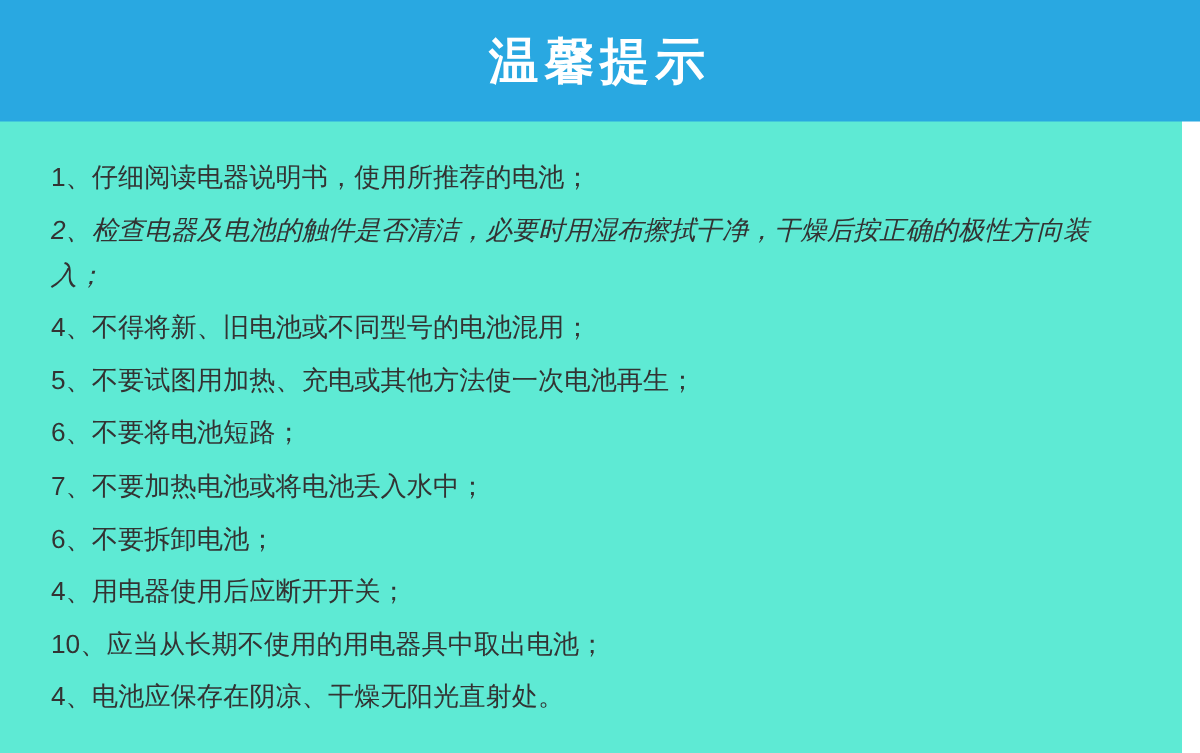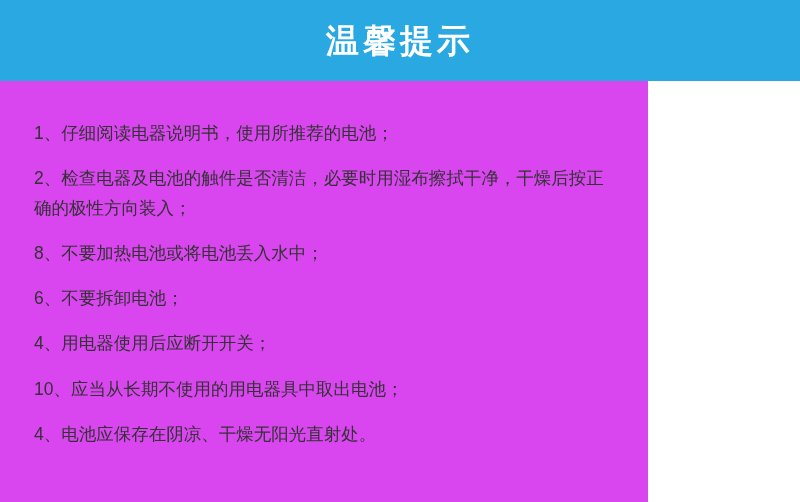--- a/index.html
+++ b/index.html
@@ -7,24 +7,24 @@
     padding: 0;
   }
   body {
     width: 800px;
     height: 502px;
     background: #ffffff;
     font-family: "Liberation Sans", sans-serif;
     overflow: hidden;
   }
   .page {
-    width: 648px;
+    width: 788px;
     height: 502px;
     position: relative;
-    background: #d946ef;
+    background: #5eead4;
   }
   .header-banner {
     width: 800px;
     height: 81px;
     background: #29a8e1;
     display: flex;
     align-items: center;
     justify-content: center;
     box-sizing: border-box;
   }
@@ -37,41 +37,45 @@
     font-family: "Liberation Sans", sans-serif;
   }
   .content {
     padding: 22px 30px 0 34px;
     box-sizing: border-box;
   }
   .tip-item {
     color: #333333;
     font-size: 17.5px;
     line-height: 1.72;
-    margin: 15px 0 5px 0;
+    margin: 0 0 5px 0;
     text-align: left;
     word-break: break-all;
     font-family: "Liberation Sans", sans-serif;
   }
   .tip-item.wrap-indent {
     padding-right: 0;
+    font-style: italic;
   }
 </style>
 </head>
 <body>
 
 <div class="page">
 
   <div class="header-banner">
     <div class="header-title">温馨提示</div>
   </div>
 
   <div class="content">
     <p class="tip-item">1、仔细阅读电器说明书，使用所推荐的电池；</p>
     <p class="tip-item wrap-indent">2、检查电器及电池的触件是否清洁，必要时用湿布擦拭干净，干燥后按正确的极性方向装入；</p>
-    <p class="tip-item">8、不要加热电池或将电池丢入水中；</p>
+    <p class="tip-item">4、不得将新、旧电池或不同型号的电池混用；</p>
+    <p class="tip-item">5、不要试图用加热、充电或其他方法使一次电池再生；</p>
+    <p class="tip-item">6、不要将电池短路；</p>
+    <p class="tip-item">7、不要加热电池或将电池丢入水中；</p>
     <p class="tip-item">6、不要拆卸电池；</p>
     <p class="tip-item">4、用电器使用后应断开开关；</p>
     <p class="tip-item">10、应当从长期不使用的用电器具中取出电池；</p>
     <p class="tip-item">4、电池应保存在阴凉、干燥无阳光直射处。</p>
   </div>
 
 </div>
 
 </body></html>

